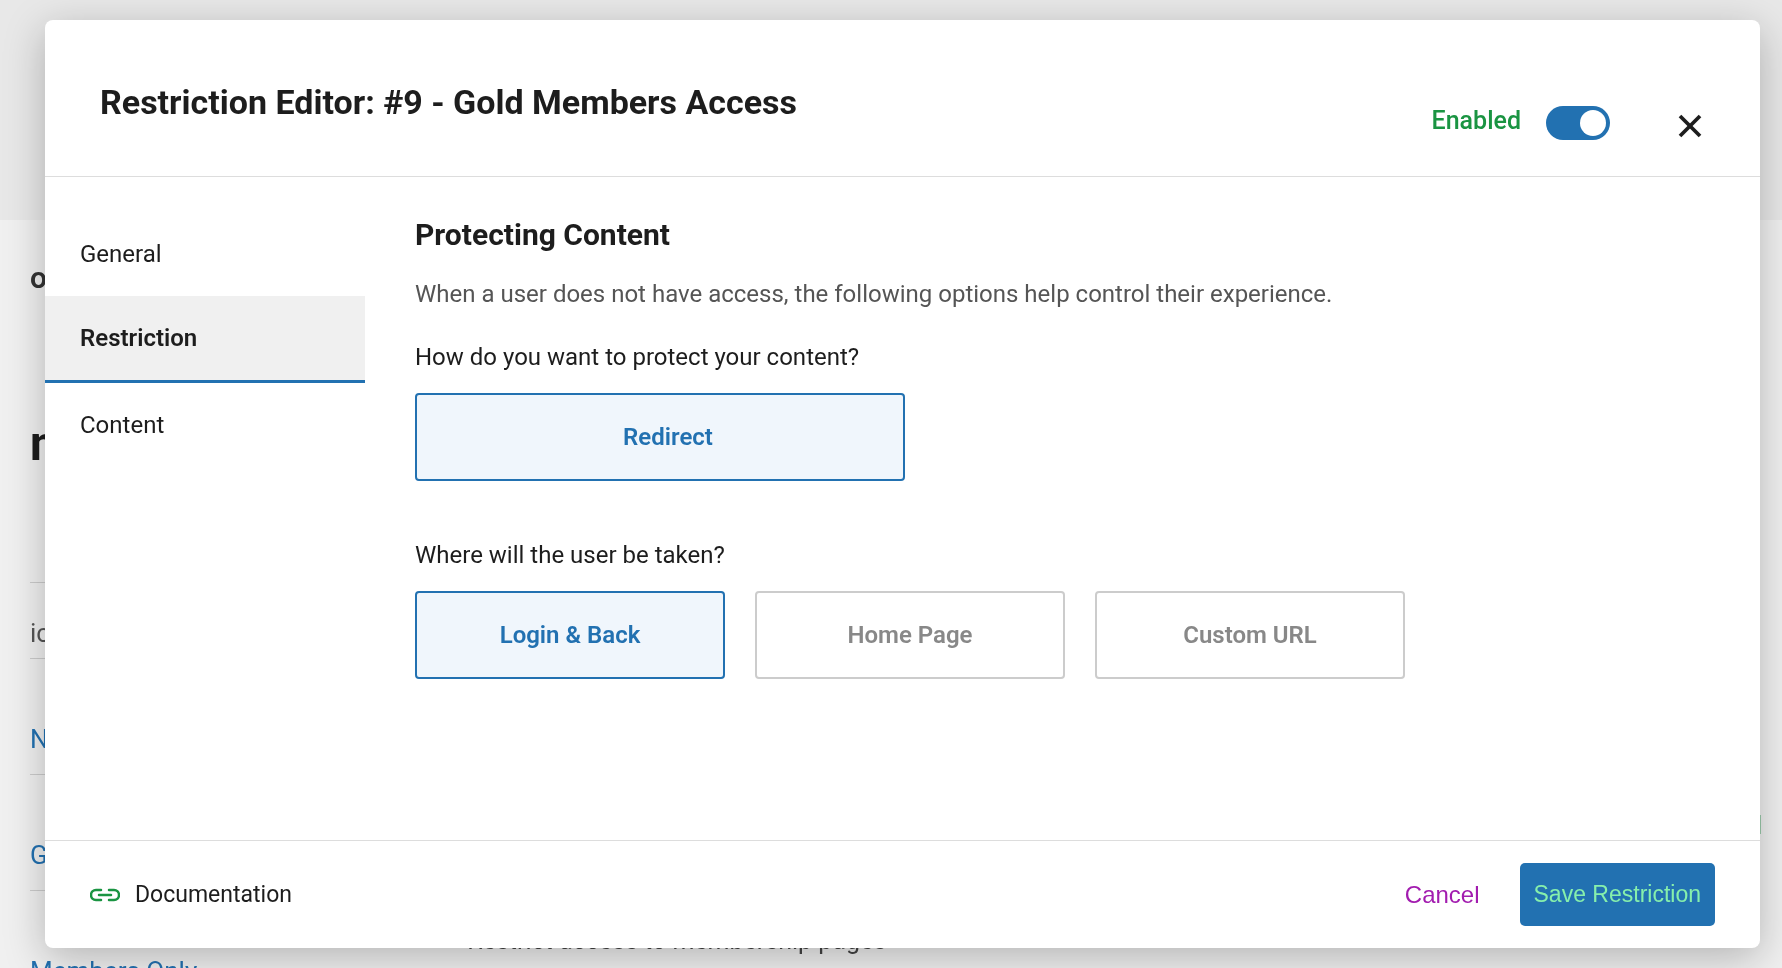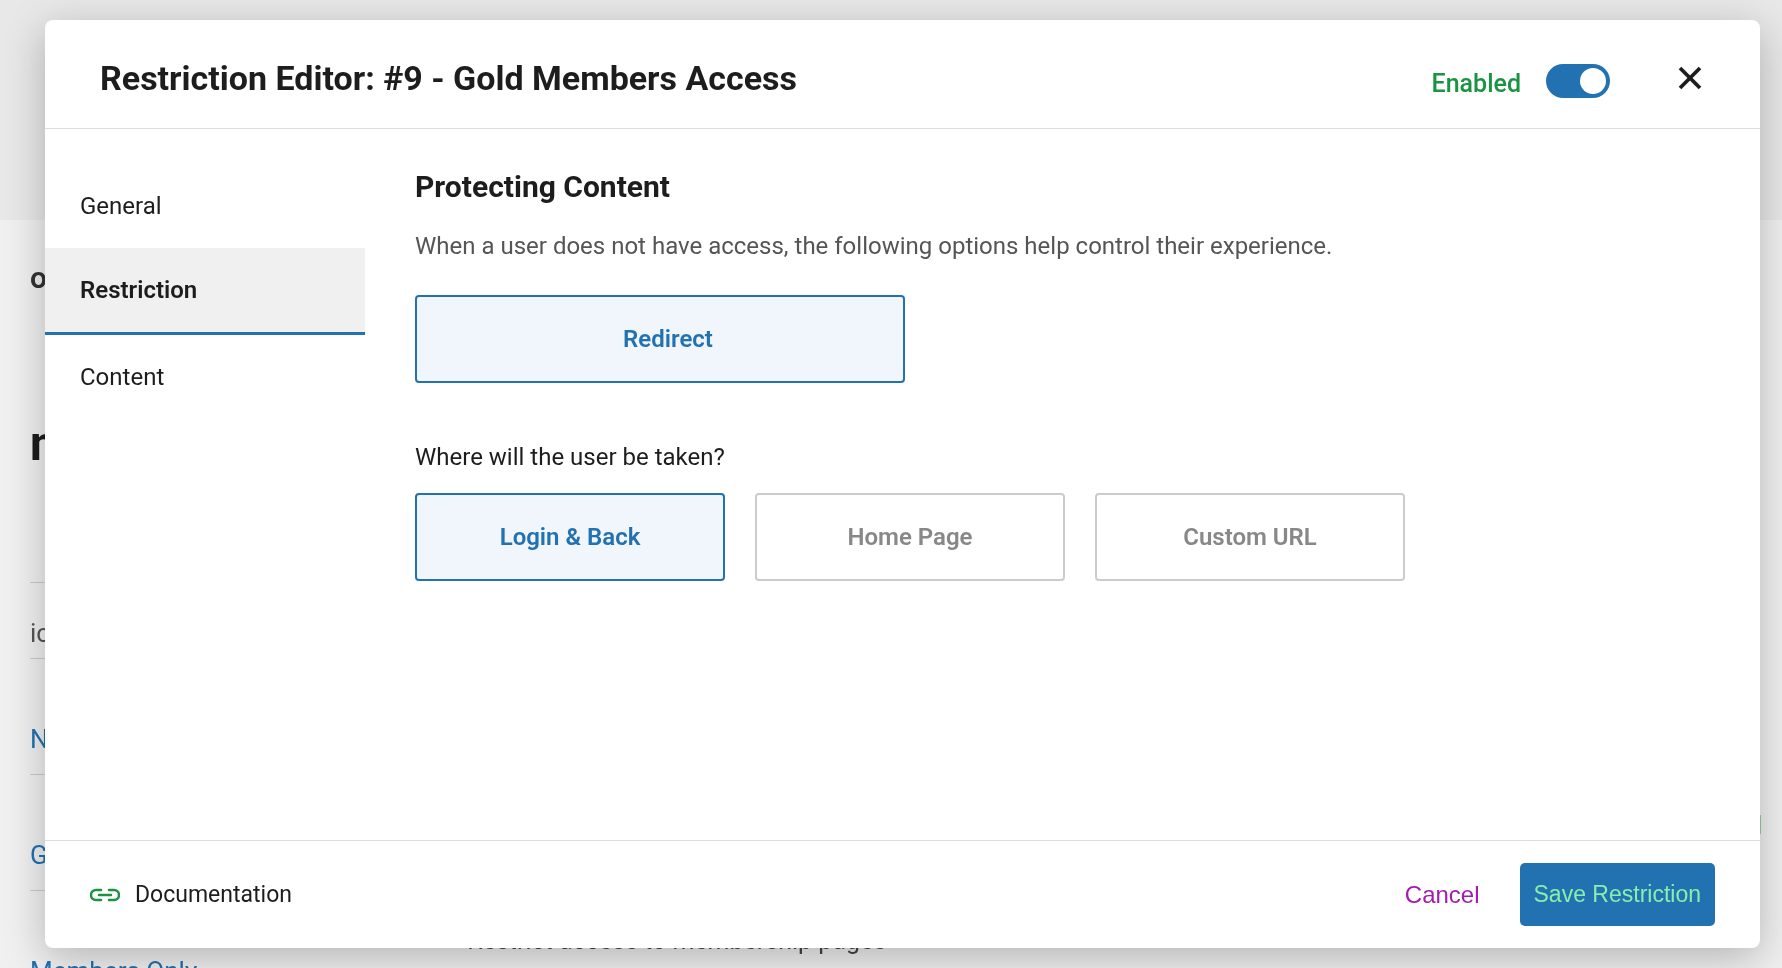--- a/index.html
+++ b/index.html
@@ -85,22 +85,23 @@
     }
     
     .modal-title {
       font-size: 34px;
       font-weight: 700;
       color: #1d1d1d;
     }
     
     .header-right {
       display: flex;
-      align-items: flex-end;
+      align-items: flex-start;
       gap: 25px;
+      margin-top: 48px;
     }
     
     .enabled-label {
       color: #1a9442;
       font-size: 25px;
       font-weight: 500;
     }
     
     .toggle {
       width: 64px;
@@ -319,20 +320,21 @@
       </div>
       <div class="sidebar-item">
         <span>Content</span>
       </div>
     </div>
 
     <div class="content-area">
       <h2 class="section-title">Protecting Content</h2>
       <p class="section-subtitle">When a user does not have access, the following options help control their experience.</p>
 
+      <p class="field-label">How do you want to protect your content?</p>
       <div class="option-row">
         <div class="option-btn wide selected">
           <span>Redirect</span>
         </div>
       </div>
 
       <p class="field-label">Where will the user be taken?</p>
       <div class="option-row narrow">
         <div class="option-btn selected">
           <span>Login &amp; Back</span>

